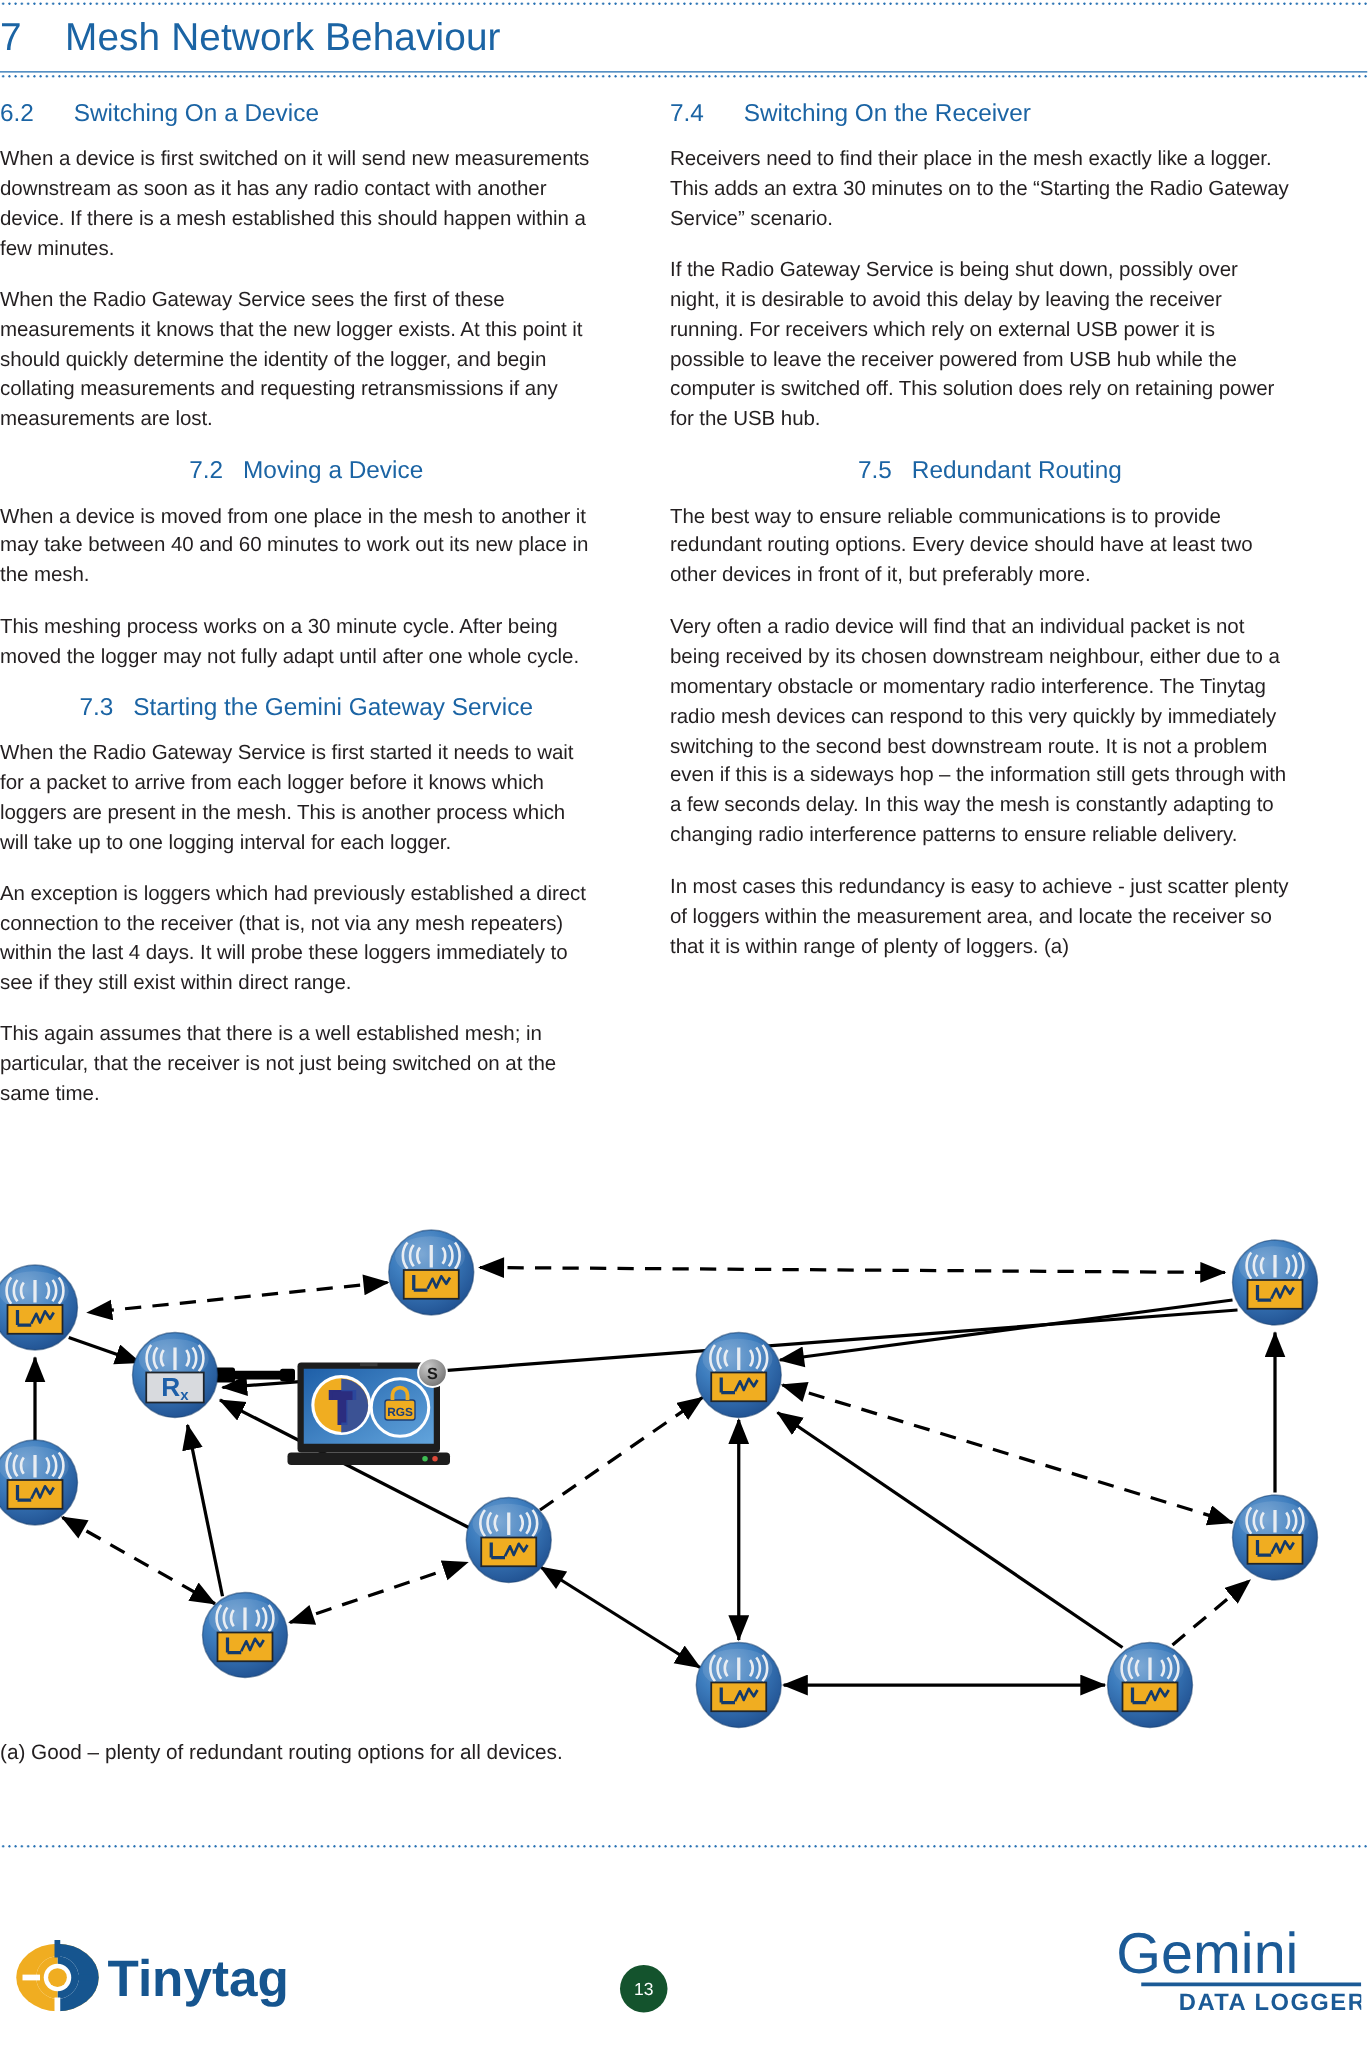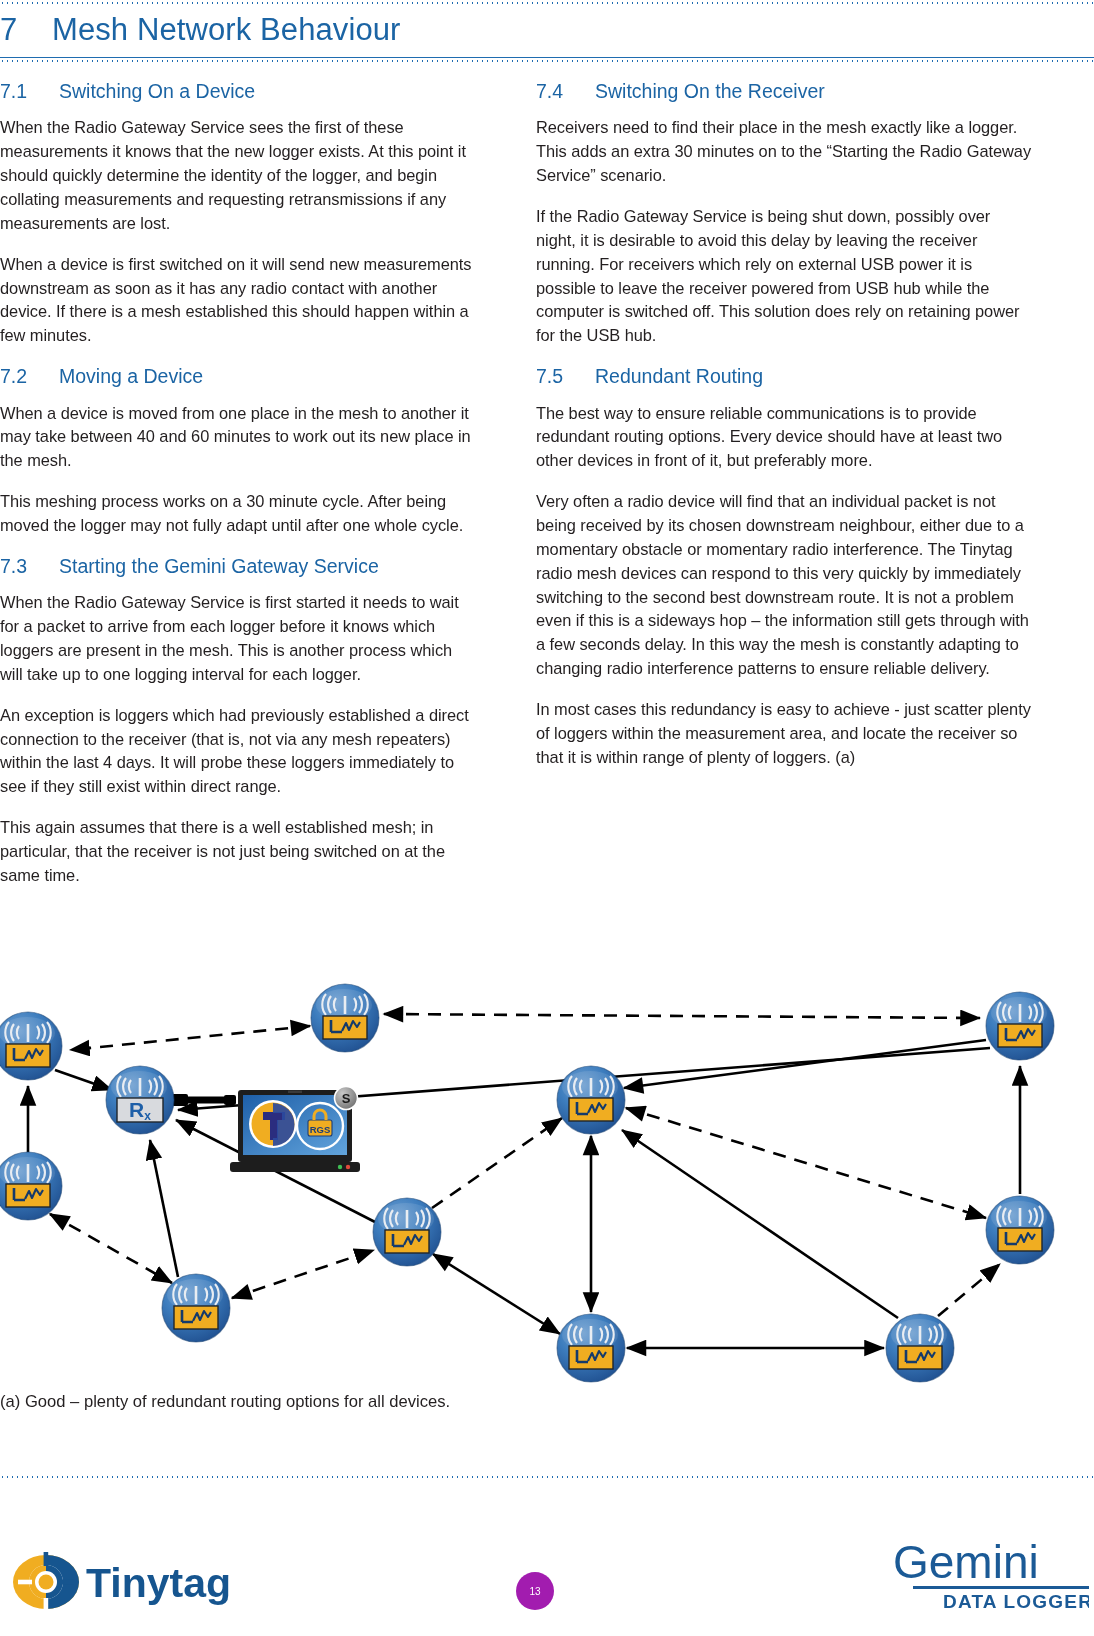--- a/index.html
+++ b/index.html
@@ -27,67 +27,67 @@
 
   .col{position:absolute;top:80px;width:474px;}
   .col.left{left:0;}
   .col.right{left:536px;width:496px;}
 
   h2.sec{
     color:#1b64a4;font-size:19.5px;font-weight:400;
     margin:0 0 13px 0;line-height:1.2;
   }
   h2.sec .num{display:inline-block;width:59px;}
-  .col .spaced{margin-top:6px;}
+  .col .spaced{margin-top:6px;text-align:center;}
 
   p.body{
     margin:0 0 17px 0;font-size:16.4px;line-height:1.455;
     color:#231f20;letter-spacing:-0.05px;
   }
   p.body:last-child{margin-bottom:0;}
 
   
   .diagram{position:absolute;left:0;top:978px;width:1094px;height:420px;}
   .diagram svg{display:block;}
 
   .caption{
     position:absolute;left:0;top:1392px;font-size:16.6px;color:#231f20;
   }
 
   
   .footbar{position:absolute;left:0;top:1476px;}
   .foot-logo-tinytag{position:absolute;left:12px;top:1548px;}
   .pagebadge{
-    position:absolute;left:516px;top:1572px;width:38px;height:38px;
-    border-radius:50%;background:#a21caf;color:#ffffff;
-    font-size:10px;display:flex;align-items:center;justify-content:center;
+    position:absolute;left:496px;top:1572px;width:38px;height:38px;
+    border-radius:50%;background:#14532d;color:#ffffff;
+    font-size:14px;display:flex;align-items:center;justify-content:center;
   }
   .foot-logo-gemini{position:absolute;left:893px;top:1528px;}
 </style>
 </head>
 <body>
 
 <div class="page">
 
   <div class="dotrule" style="top:2px;"></div>
 
   <div class="chapter">
     <span class="num">7</span><span>Mesh Network Behaviour</span>
   </div>
 
   <div class="solidrule" style="top:57px;"></div>
   <div class="dotrule" style="top:60px;"></div>
 
   <div class="col left">
 
     <h2 class="sec">
-      <span class="num">7.1</span><span>Switching On a Device</span>
-    </h2>
+      <span class="num">6.2</span><span>Switching On a Device</span>
+    </h2>
+    <p class="body">When a device is first switched on it will send new measurements downstream as soon as it has any radio contact with another device. If there is a mesh established this should happen within a few minutes.</p>
     <p class="body">When the Radio Gateway Service sees the first of these measurements it knows that the new logger exists. At this point it should quickly determine the identity of the logger, and begin collating measurements and requesting retransmissions if any measurements are lost.</p>
-    <p class="body">When a device is first switched on it will send new measurements downstream as soon as it has any radio contact with another device. If there is a mesh established this should happen within a few minutes.</p>
 
     <h2 class="sec spaced">
       <span class="num">7.2</span><span>Moving a Device</span>
     </h2>
     <p class="body">When a device is moved from one place in the mesh to another it may take between 40 and 60 minutes to work out its new place in the mesh.</p>
     <p class="body">This meshing process works on a 30 minute cycle. After being moved the logger may not fully adapt until after one whole cycle.</p>
 
     <h2 class="sec spaced">
       <span class="num">7.3</span><span>Starting the Gemini Gateway Service</span>
     </h2>

